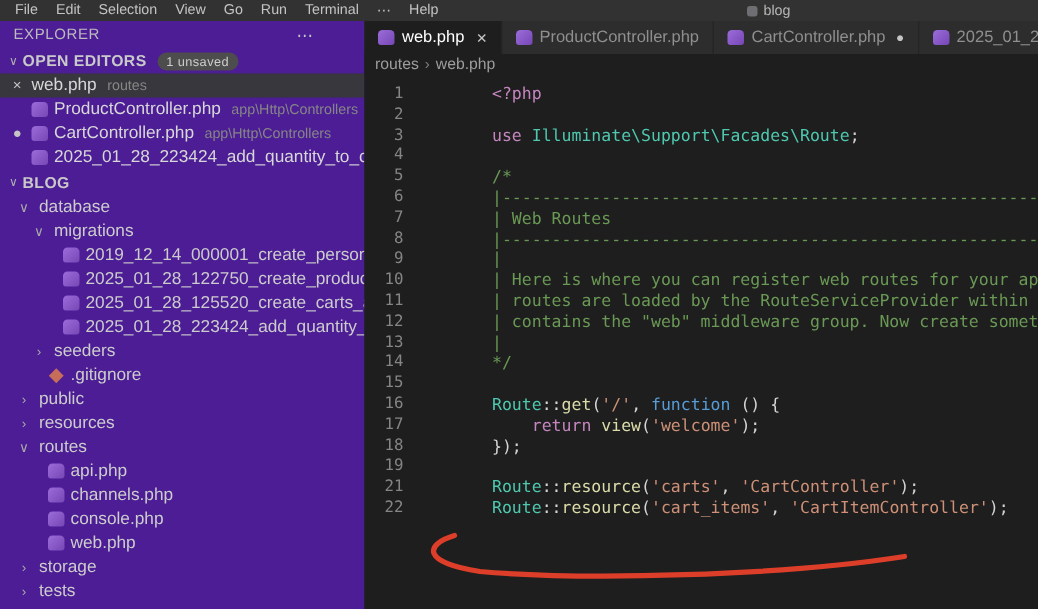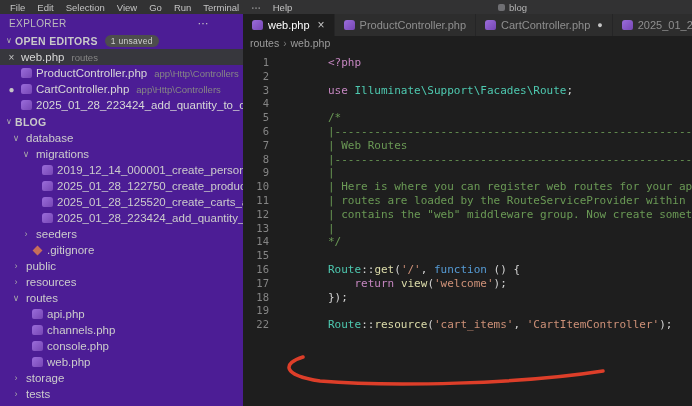--- a/index.html
+++ b/index.html
@@ -248,20 +248,21 @@
             <div class="code-line"><span class="ln">10</span><span class="code"><span class="com">| Here is where you can register web routes for your application. These</span></span></div>
             <div class="code-line"><span class="ln">11</span><span class="code"><span class="com">| routes are loaded by the RouteServiceProvider within a group which</span></span></div>
             <div class="code-line"><span class="ln">12</span><span class="code"><span class="com">| contains the "web" middleware group. Now create something great!</span></span></div>
             <div class="code-line"><span class="ln">13</span><span class="code"><span class="com">|</span></span></div>
             <div class="code-line"><span class="ln">14</span><span class="code"><span class="com">*/</span></span></div>
             <div class="code-line"><span class="ln">15</span><span class="code"></span></div>
             <div class="code-line"><span class="ln">16</span><span class="code"><span class="teal">Route</span><span class="pln">::</span><span class="yel">get</span><span class="pln">(</span><span class="str">'/'</span><span class="pln">, </span><span class="blue">function</span><span class="pln"> () {</span></span></div>
             <div class="code-line"><span class="ln">17</span><span class="code"><span class="pln">    </span><span class="mag">return</span><span class="pln"> </span><span class="yel">view</span><span class="pln">(</span><span class="str">'welcome'</span><span class="pln">);</span></span></div>
             <div class="code-line"><span class="ln">18</span><span class="code"><span class="pln">});</span></span></div>
             <div class="code-line"><span class="ln">19</span><span class="code"></span></div>
+            <div class="code-line"><span class="ln">21</span><span class="code"><span class="teal">Route</span><span class="pln">::</span><span class="yel">resource</span><span class="pln">(</span><span class="str">'carts'</span><span class="pln">, </span><span class="str">'CartController'</span><span class="pln">);</span></span></div>
             <div class="code-line"><span class="ln">22</span><span class="code"><span class="teal">Route</span><span class="pln">::</span><span class="yel">resource</span><span class="pln">(</span><span class="str">'cart_items'</span><span class="pln">, </span><span class="str">'CartItemController'</span><span class="pln">);</span></span></div>
           </div>
         <svg class="annotation" width="449" height="356" viewBox="0 0 449 356">
           <path d="M 60 307 C 40 313, 38 325, 77 331 C 147 337, 277 334, 360 321" fill="none" stroke="#e8402a" stroke-width="3.5" stroke-linecap="round" opacity="0.95"></path>
         </svg>
       </div>
     </div>
 
   </div>
 </div>

